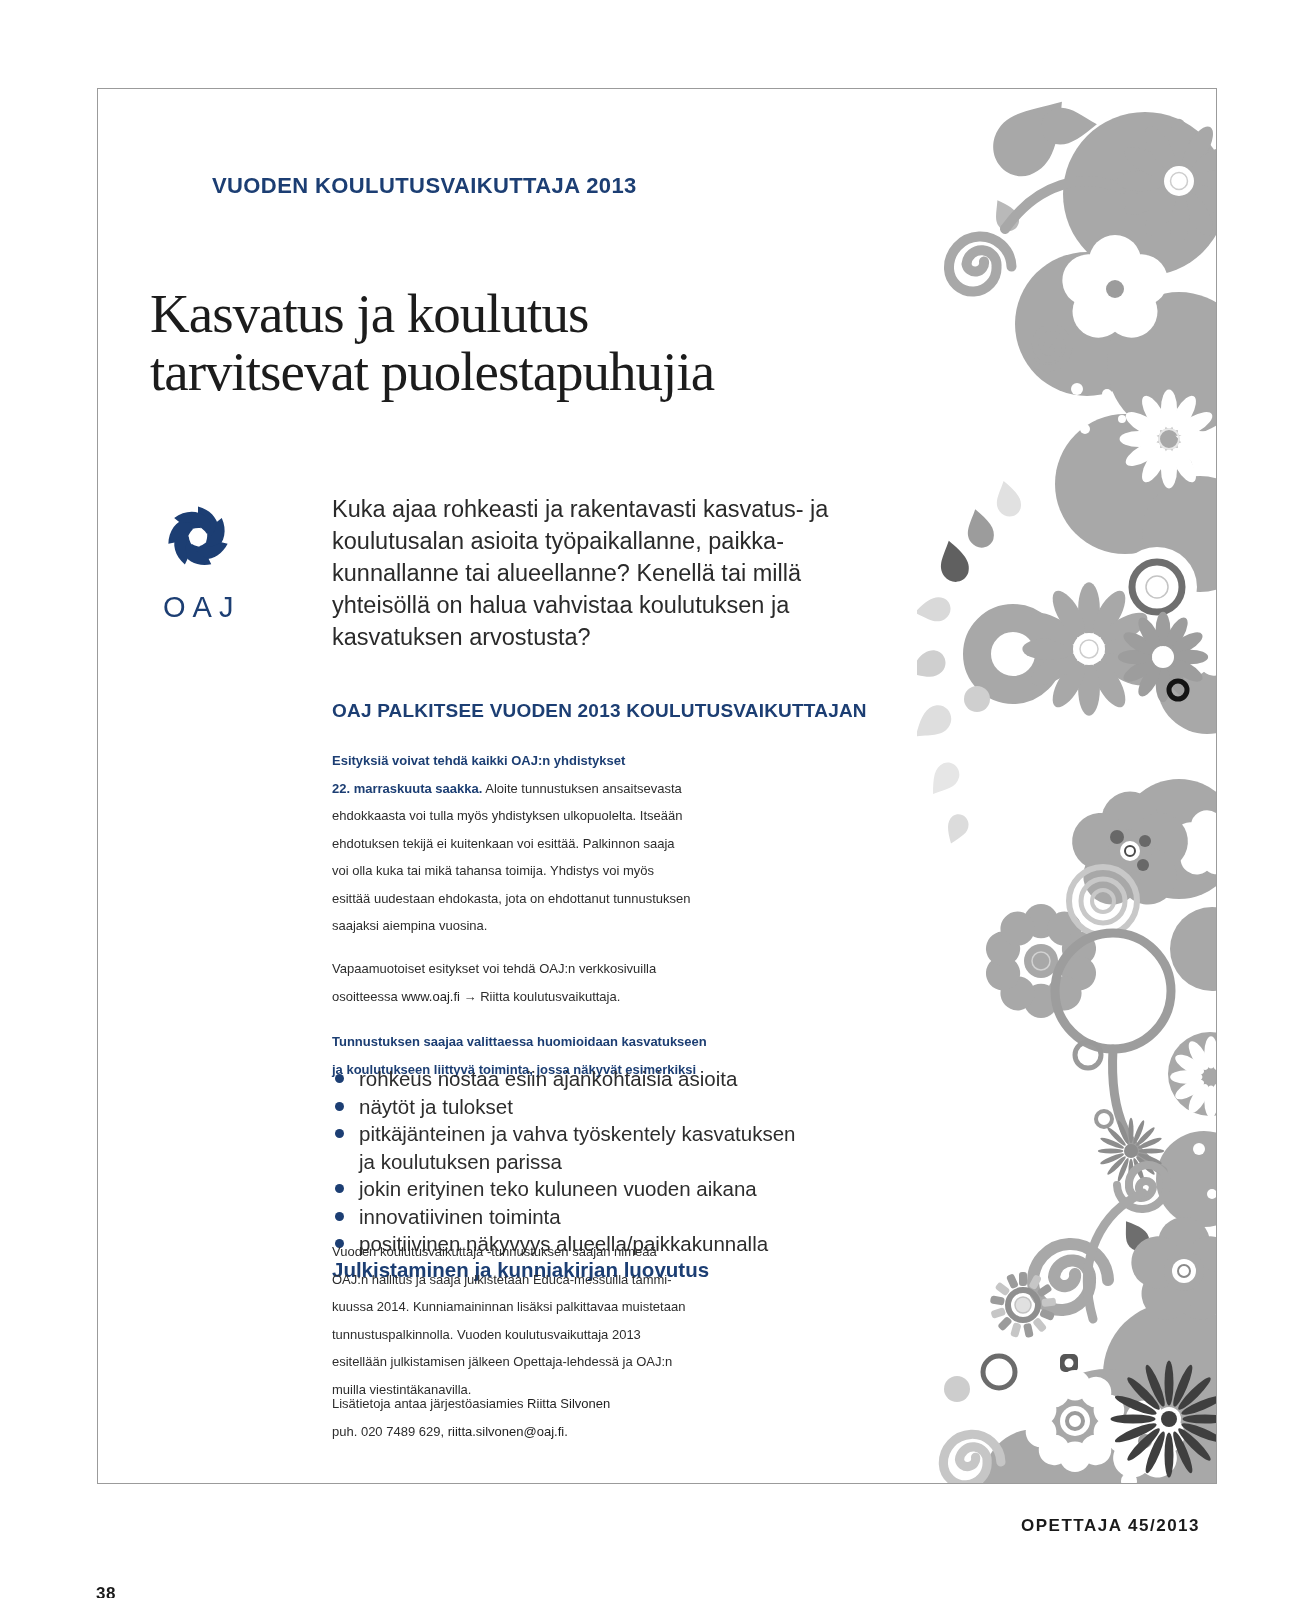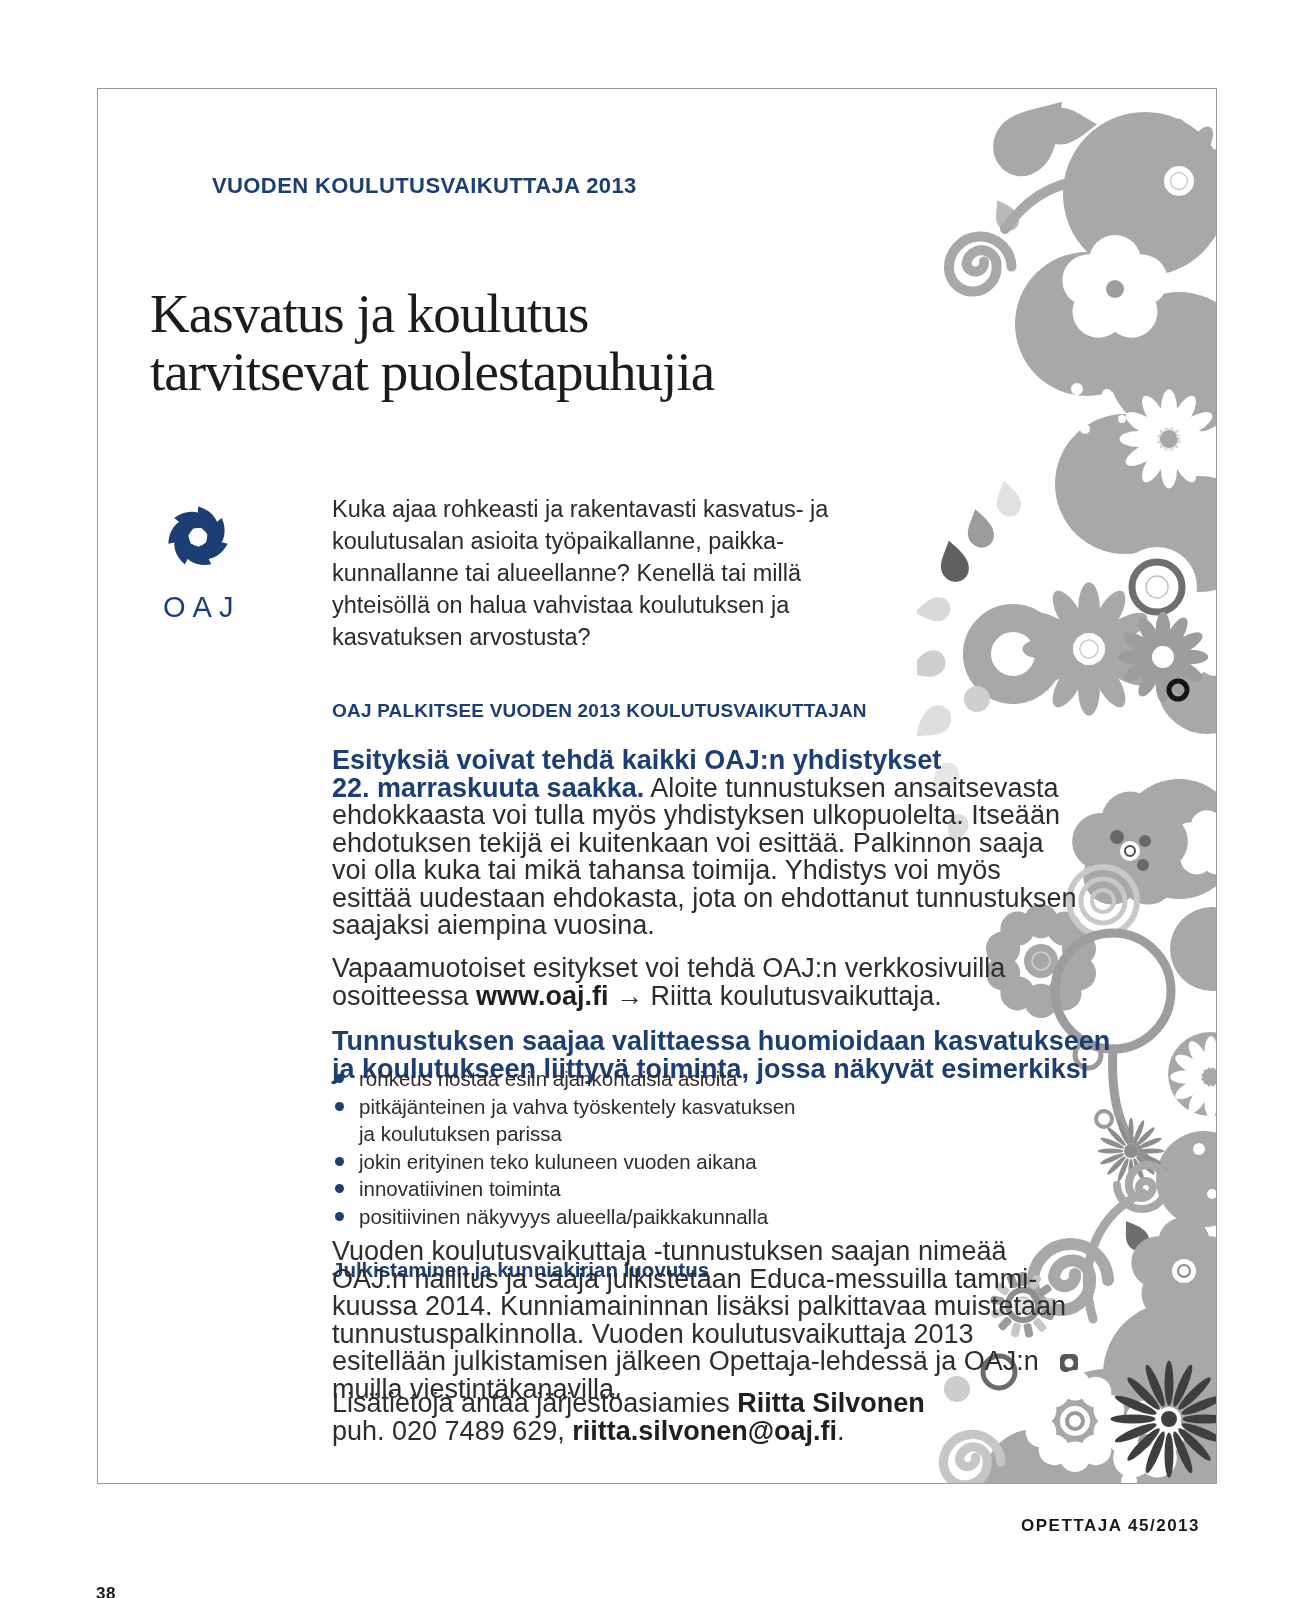--- a/index.html
+++ b/index.html
@@ -28,28 +28,28 @@
     margin-top:14px; font-size:29px; color:#1c3e73; letter-spacing:7px;
     padding-left:7px; 
   }
   .col { position:absolute; left:234px; top:0; width:580px; }
   .pre { white-space:pre; }
   .intro { position:absolute; top:404px; font-size:23.5px; line-height:32px; color:#2a2a2a; }
   .sechead {
     position:absolute; top:611px; font-size:19px; font-weight:bold; color:#1c3e73;
     letter-spacing:0.2px;
   }
-  .body-block { font-size:27px; line-height:27.5px; color:#2d2d2d; }
+  .body-block { font-size:13px; line-height:27.5px; color:#2d2d2d; }
   .p1 { position:absolute; top:658px; }
   .p2 { position:absolute; top:866px; }
   .p3 { position:absolute; top:939px; font-weight:bold; color:#1c3e73; }
   .p4 { position:absolute; top:1149px; }
   .p5 { position:absolute; top:1301px; }
   .lead { font-weight:bold; color:#1c3e73; }
-  .bld { font-weight:bold; color:#1f1f1f;text-align:right; }
+  .bld { font-weight:normal; color:#1f1f1f;text-align:right; }
   .crit-list { position:absolute; top:976px; list-style:none; }
   .crit-list li {
     position:relative; padding-left:27px; font-size:20.5px; line-height:27.5px;
     white-space:pre; color:#2d2d2d;
   }
   .crit-list li::before {
     content:""; position:absolute; left:3px; top:9px; width:9px; height:9px;
     border-radius:50%; background:#1c3e73;
   }
   .anhead { position:absolute; top:1121px; font-size:20.5px; font-weight:bold; color:#1c3e73;margin-top:48px; }
@@ -295,20 +295,21 @@
 saajaksi aiempina vuosina.</span></p>
 
     <p class="body-block p2 pre"><span>Vapaamuotoiset esitykset voi tehdä OAJ:n verkkosivuilla
 osoitteessa </span><b class="bld">www.oaj.fi</b><span> → Riitta koulutusvaikuttaja.</span></p>
 
     <p class="body-block p3 pre">Tunnustuksen saajaa valittaessa huomioidaan kasvatukseen
 ja koulutukseen liittyvä toiminta, jossa näkyvät esimerkiksi</p>
 
     <ul class="crit-list">
       <li>rohkeus nostaa esiin ajankohtaisia asioita</li>
+      <li>näytöt ja tulokset</li>
       <li>pitkäjänteinen ja vahva työskentely kasvatuksen
 ja koulutuksen parissa</li>
       <li>jokin erityinen teko kuluneen vuoden aikana</li>
       <li>innovatiivinen toiminta</li>
       <li>positiivinen näkyvyys alueella/paikkakunnalla</li>
     </ul>
 
     <h3 class="anhead">Julkistaminen ja kunniakirjan luovutus</h3>
 
     <p class="body-block p4 pre">Vuoden koulutusvaikuttaja -tunnustuksen saajan nimeää

